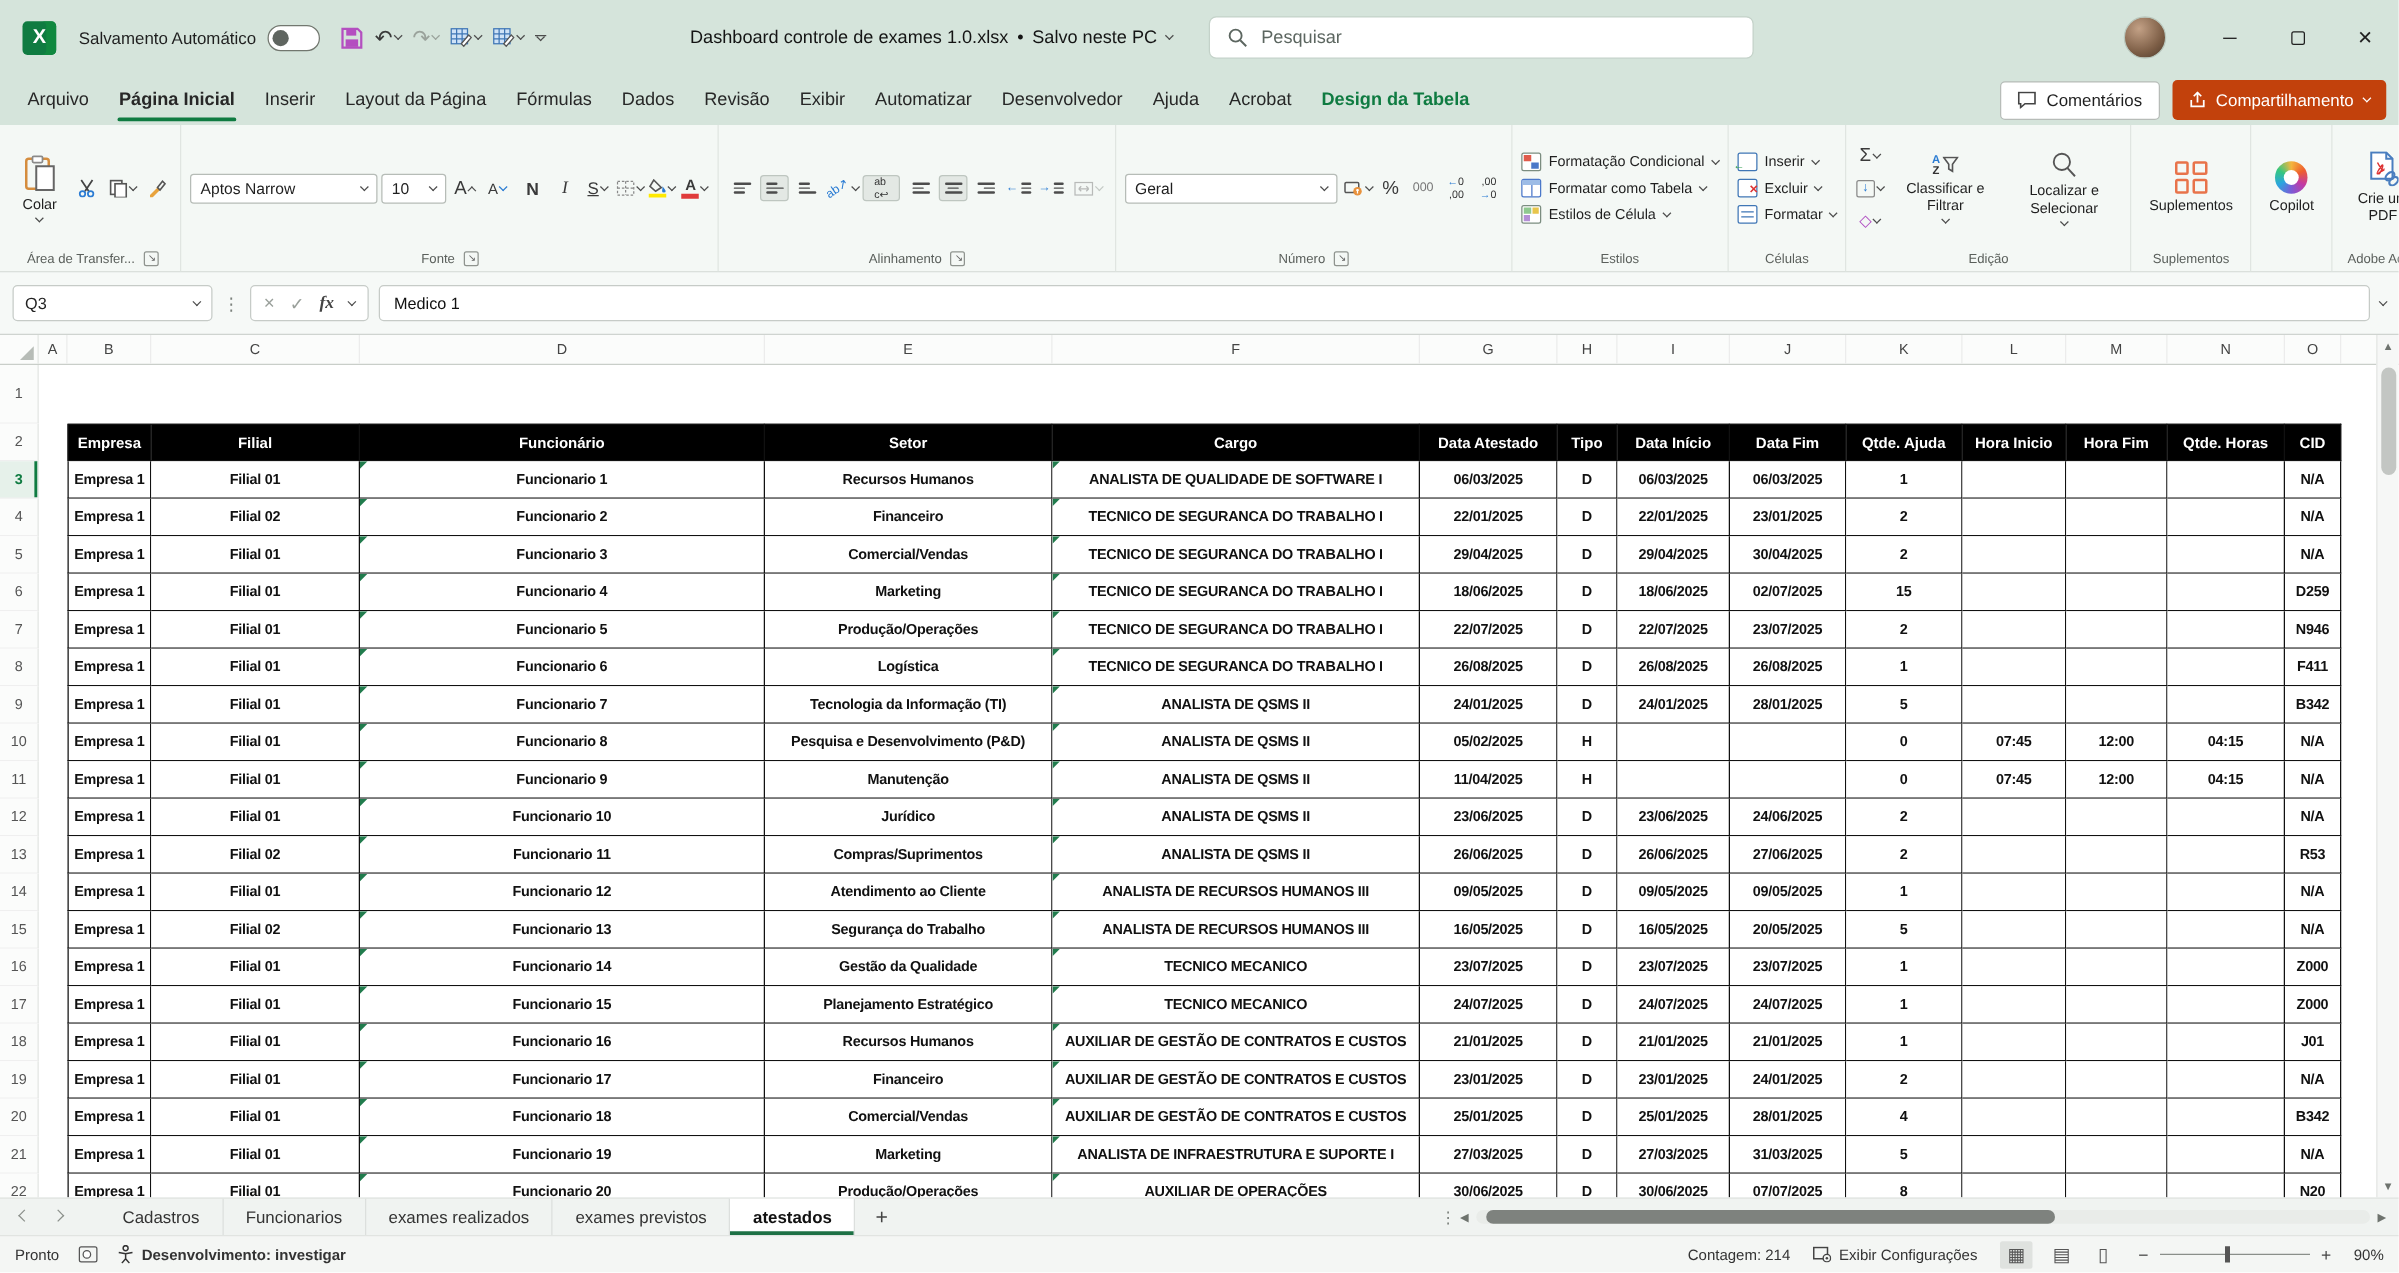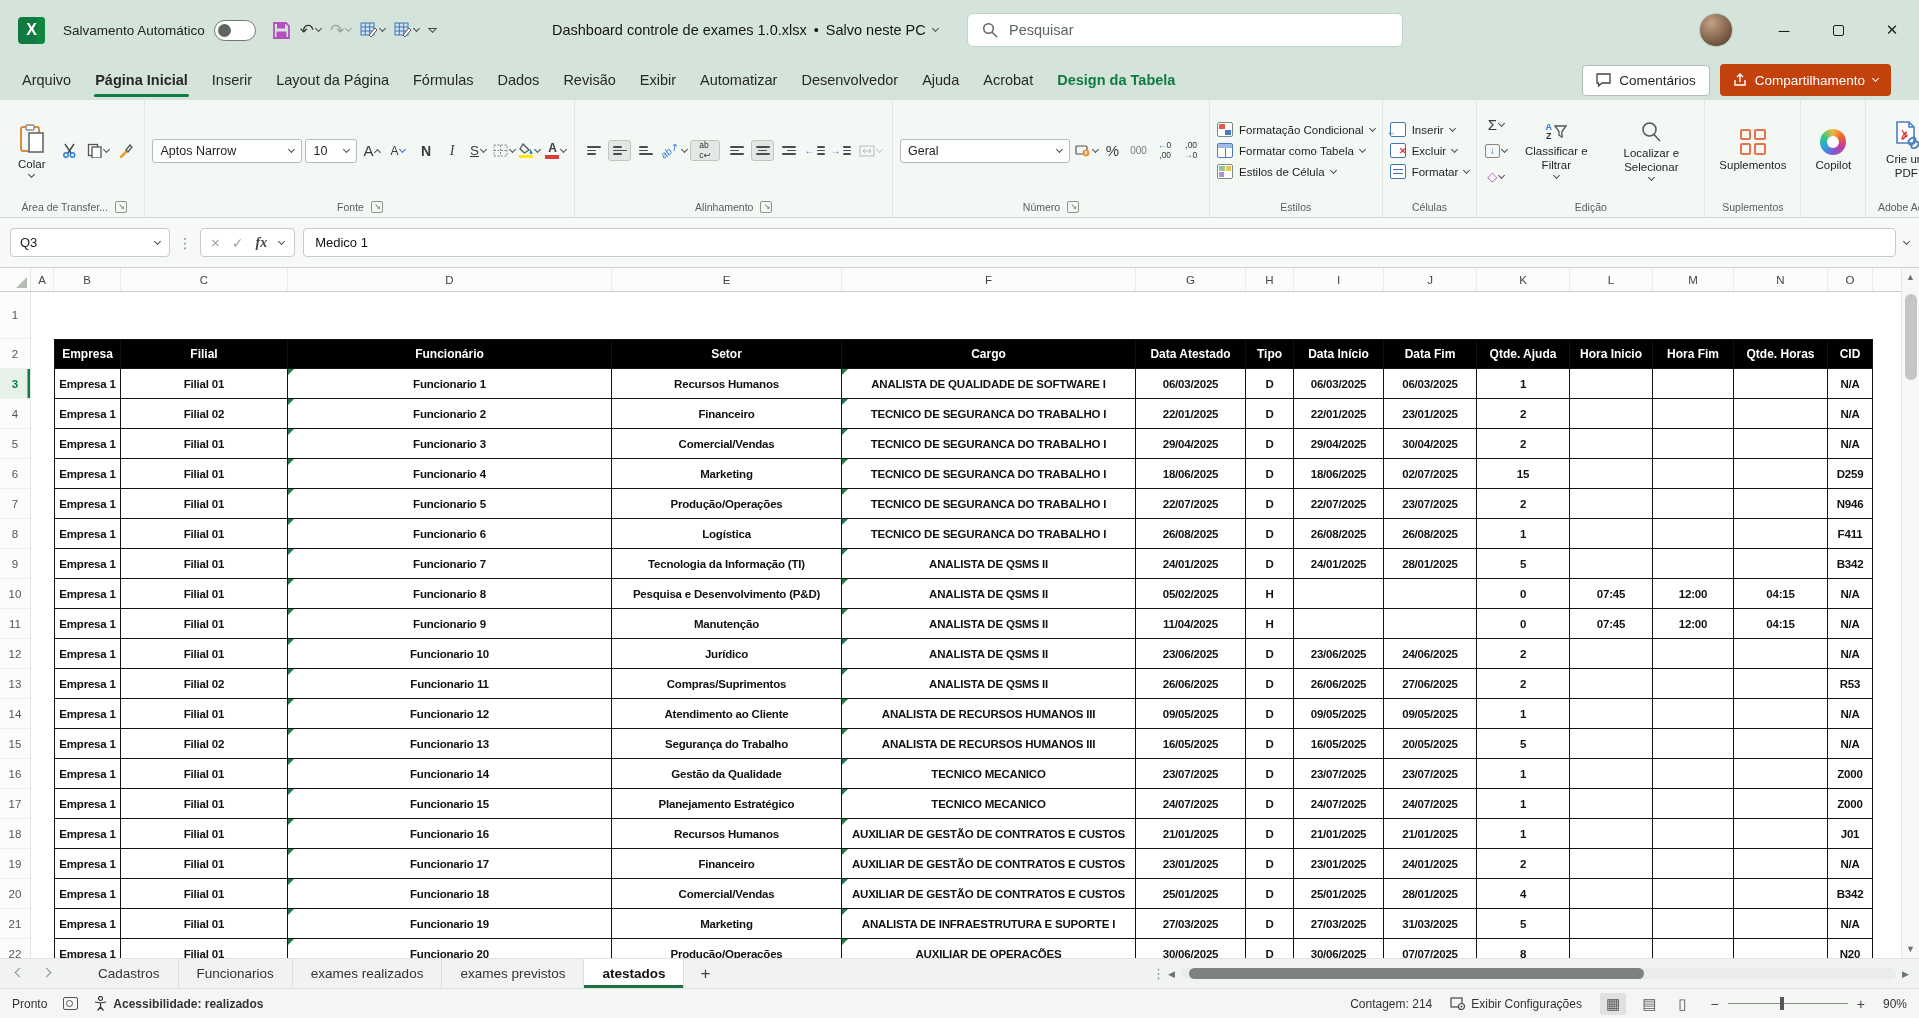--- a/index.html
+++ b/index.html
@@ -32,21 +32,21 @@
 .wbtn{width:54px;height:60px;display:flex;align-items:center;justify-content:center;color:#1f1f1f;font-size:15px}
 .wbtn .restore{width:11px;height:11px;border:1.2px solid #1f1f1f;border-radius:2px}
 
 
 .menubar{height:40px;background:#d5e4db;display:flex;align-items:center;padding-left:10px;position:relative;flex:0 0 auto}
 .mtabs{display:flex;align-items:center;height:100%}
 .mtab{padding:0 12px;height:100%;display:flex;align-items:center;font-size:14.5px;color:#272727;position:relative;white-space:nowrap}
 .mtab.active{font-weight:700}
 .mtab.active::after{content:"";position:absolute;left:11px;right:11px;bottom:3px;height:3px;background:#0f7b41;border-radius:2px}
 .mtab.contextual{color:#0f7b41;font-weight:600}
-.mactions{position:absolute;right:28px;top:4px;display:flex;gap:10px;align-items:center}
+.mactions{position:absolute;right:10px;top:4px;display:flex;gap:10px;align-items:center}
 .btn-comments{background:#fff;border:1px solid #b7bcb8;border-radius:4px;height:31px;display:flex;align-items:center;gap:8px;padding:0 13px;font-size:13.5px;color:#1f1f1f}
 .btn-share{background:#c2410c;color:#fff;border-radius:4px;height:31px;display:flex;align-items:center;gap:8px;padding:16px 13px;font-size:13.5px;font-weight:400}
 
 
 .ribbon{height:118px;background:#f4f8f5;border-bottom:1px solid #d2d8d3;display:flex;flex:0 0 auto;padding-left:4px}
 .rgroup{display:flex;flex-direction:column;border-right:1px solid #e0e5e1;padding:5px 7px 0}
 .rgc{flex:1;display:flex;align-items:center;gap:6px}
 .rgl{height:21px;display:flex;align-items:center;justify-content:center;font-size:10.5px;color:#5a5f5b;gap:7px;white-space:nowrap}
 .launcher{width:12px;height:12px;border:1px solid #8f948f;border-radius:2px;font-size:8px;color:#666;display:flex;align-items:flex-end;justify-content:flex-end;line-height:1;padding:0 1px 1px 0}
 .bigbtn{display:flex;flex-direction:column;align-items:center;justify-content:center;gap:4px;padding:1px 7px;font-size:11.5px;color:#1f1f1f;text-align:center;line-height:1.15;white-space:nowrap}
@@ -1679,21 +1679,21 @@
 
   <div class="statusbar">
     <div class="sleft">
       <span>Pronto</span>
       <span class="macro-ico"></span>
       <span class="acc-ico" style="gap:6px">
         <svg class="ic" width="13" height="15" viewBox="0 0 13 15">
             <circle cx="6.5" cy="2.5" r="2" fill="none" stroke="#333" stroke-width="1.2"></circle>
             <path d="M1 6l5.5 1L12 6M6.5 7v4M6.5 11l-3 3.5M6.5 11l3 3.5" fill="none" stroke="#333" stroke-width="1.2"></path>
           </svg>
-        <b style="font-weight:700">Acessibilidade: realizados</b>
+        <b style="font-weight:700">Desenvolvimento: investigar</b>
       </span>
     </div>
     <div class="sright">
       <span>Contagem: 214</span>
       <span style="display:flex;align-items:center;gap:6px">
         <svg class="ic" width="15" height="13" viewBox="0 0 15 13">
             <rect x="1" y="1" width="11" height="9" fill="none" stroke="#444" stroke-width="1.2"></rect>
             <circle cx="11.5" cy="9.5" r="3" fill="#f4f6f4" stroke="#444" stroke-width="1.1"></circle>
             <circle cx="11.5" cy="9.5" r="1" fill="#444"></circle>
           </svg>

